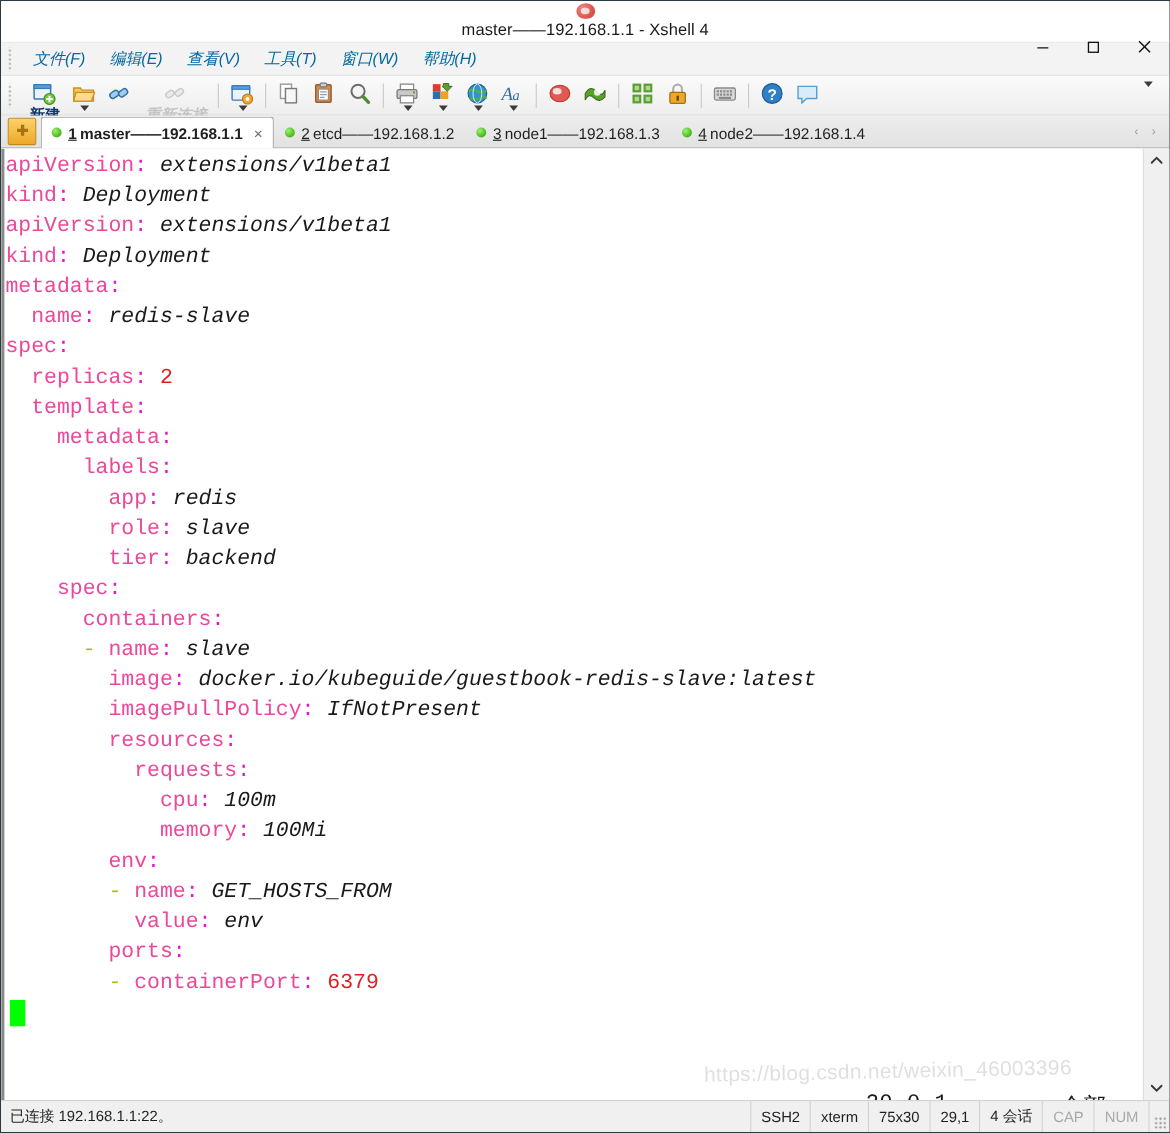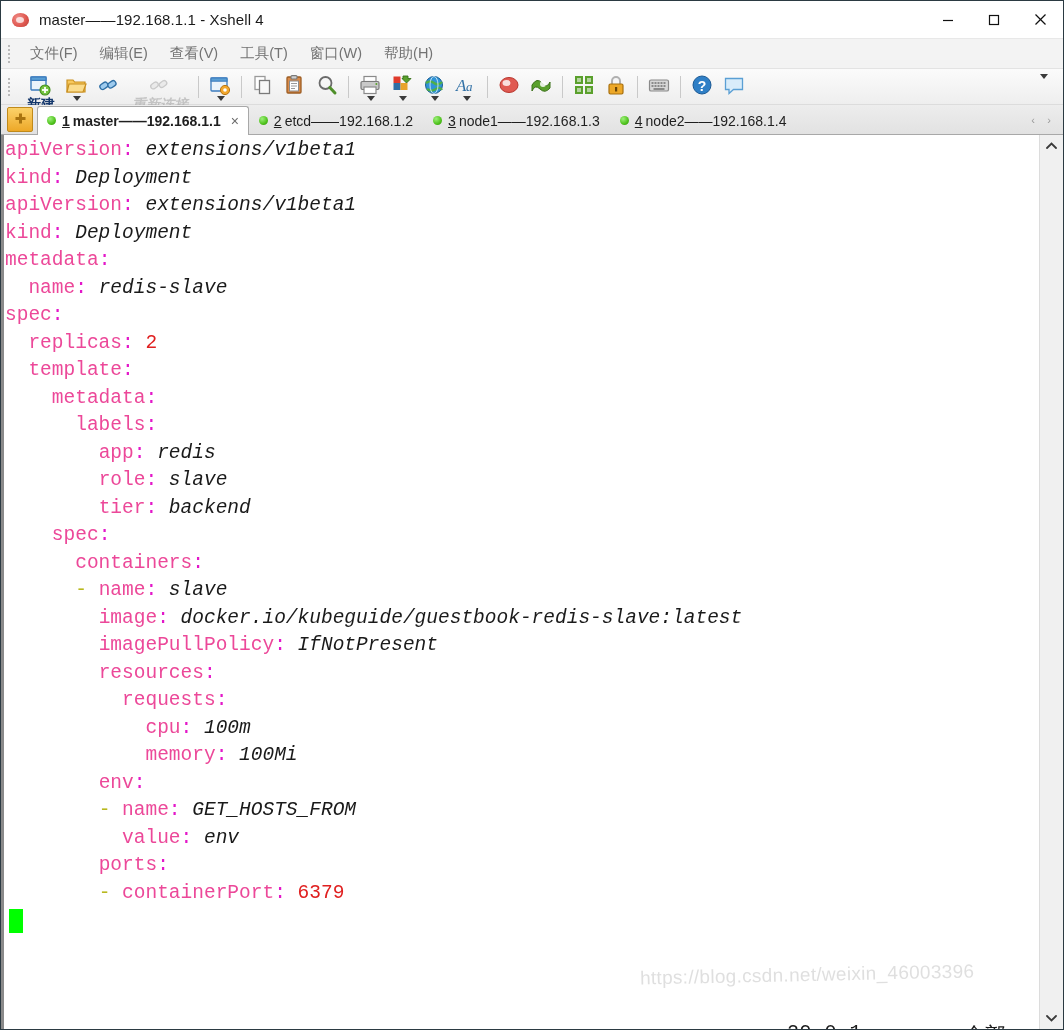--- a/index.html
+++ b/index.html
@@ -16,20 +16,21 @@
     background: #f0f0f0;
   }
 
   
   .titlebar {
     height: 38px; min-height: 38px;
     background: #ffffff;
     display: flex; align-items: center;
     border-bottom: 1px solid #e8e8e8;
     position: relative;
+    flex-direction: column;
   }
   .title-icon {
     width: 18px; height: 18px;
     margin-left: 11px; margin-right: 9px;
     position: relative;
     flex: 0 0 auto;
   }
   .title-icon .swirl {
     position: absolute; left: 0; top: 2px;
     width: 17px; height: 14px;
@@ -65,24 +66,25 @@
   .grip {
     width: 8px; height: 22px;
     background-image: radial-gradient(circle, #b9b9b9 1px, transparent 1.2px);
     background-size: 4px 4px;
     background-position: 2px 1px;
     background-repeat: repeat-y;
     margin-right: 6px;
     flex: 0 0 auto;
   }
   .menu-item {
-    font-size: 14.5px; color: #737373;
+    font-size: 14.5px; color: #0369a1;
     padding: 3px 11px;
     white-space: nowrap;
     cursor: default;
+    font-style: italic;
   }
 
   
   .toolbar {
     height: 36px; min-height: 36px;
     background: linear-gradient(#fbfbfb, #eeeeee);
     display: flex; align-items: center;
     border-bottom: 1px solid #dcdcdc;
     padding-left: 4px;
   }
@@ -576,15 +578,28 @@
         <div class="vs-thumb"></div>
       </div>
       <div class="vs-btn">
         <svg width="11" height="8" viewBox="0 0 11 8">
           <path d="M1 2 L5.5 6.5 L10 2" fill="none" stroke="#3a3a3a" stroke-width="1.8" stroke-linecap="round"></path>
         </svg>
       </div>
     </div>
   </div>
 
+  <div class="statusbar">
+    <div class="sb-main">已连接 192.168.1.1:22。</div>
+    <div class="sb-cell">SSH2</div>
+    <div class="sb-cell">xterm</div>
+    <div class="sb-cell">75x30</div>
+    <div class="sb-cell">29,1</div>
+    <div class="sb-cell">4 会话</div>
+    <div class="sb-cell dim">CAP</div>
+    <div class="sb-cell dim">NUM</div>
+    <div class="sb-grip">
+        <i></i>
+      </div>
+  </div>
 
   <div class="watermark">https://blog.csdn.net/weixin_46003396</div>
 </div>
 
 </body></html>

